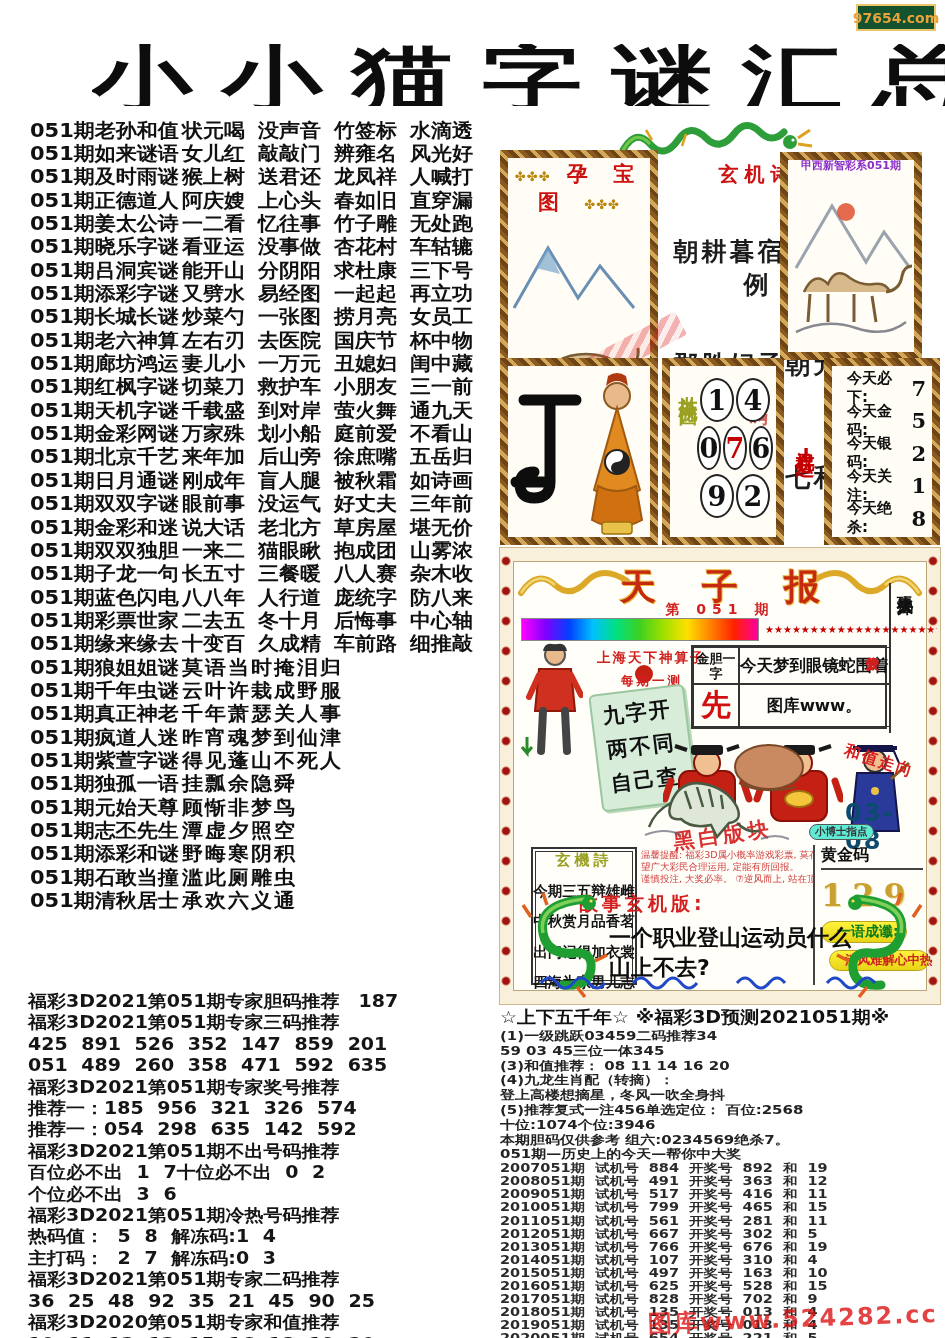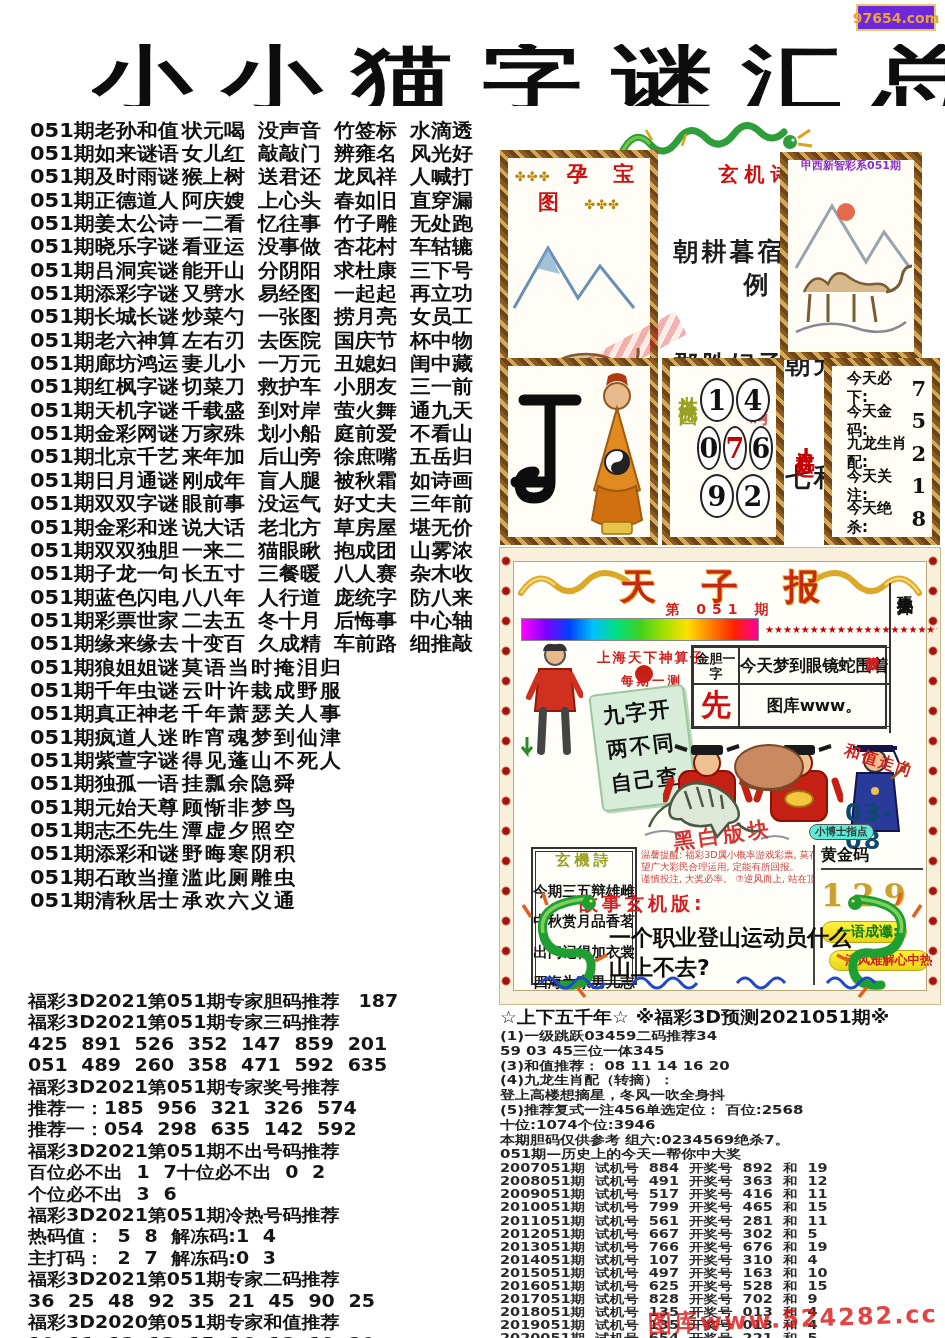--- a/index.html
+++ b/index.html
@@ -2,21 +2,21 @@
 <html><head>
 <meta charset="utf-8">
 <style>
   html,body{margin:0;padding:0;background:#e8e8e8;}
   #page{position:relative;width:945px;height:1338px;background:#ffffff;overflow:hidden;
         font-family:"DejaVu Sans",sans-serif;color:#111;}
   [data-name]{box-sizing:border-box;}
 
   
   .site-badge{position:absolute;left:856px;top:4px;width:80px;height:27px;border:2px solid #ecc66a;
-      color:#e8a23c;font-size:14px;font-weight:bold;display:flex;align-items:center;justify-content:center;background:#6d28d9;}
+      color:#e8a23c;font-size:14px;font-weight:bold;display:flex;align-items:center;justify-content:center;background:#14532d;}
   .main-title{position:absolute;left:92px;top:44px;width:853px;height:86px;overflow:hidden;white-space:nowrap;
       font-size:100px;line-height:96px;font-weight:bold;letter-spacing:30px;color:#0d0d0d;
       transform:scale(1,.72);transform-origin:top left;}
 
   
   .riddle-table{position:absolute;left:30px;top:119px;width:460px;}
   .riddle-row{display:flex;height:23.35px;align-items:center;white-space:nowrap;}
   .riddle-label{width:152px;font-size:21px;font-weight:bold;letter-spacing:0px;transform:scale(1,.92);transform-origin:left center;}
   .riddle-clue{width:76px;font-size:21px;font-weight:bold;transform:scale(1,.92);transform-origin:left center;}
   .riddle-clue.wide{width:auto;letter-spacing:2px;}
@@ -462,21 +462,21 @@
     <div id="today-rows" data-name="today-list">
         <div class="today-row" data-name="today-row">
           <span class="today-label" data-name="today-label">今天必下:</span>
           <span class="today-value" data-name="today-value">7</span>
         </div>
         <div class="today-row" data-name="today-row">
           <span class="today-label" data-name="today-label">今天金码:</span>
           <span class="today-value" data-name="today-value">5</span>
         </div>
         <div class="today-row" data-name="today-row">
-          <span class="today-label" data-name="today-label">九龙生肖配:</span>
+          <span class="today-label" data-name="today-label">今天银码:</span>
           <span class="today-value" data-name="today-value">2</span>
         </div>
         <div class="today-row" data-name="today-row">
           <span class="today-label" data-name="today-label">今天关注:</span>
           <span class="today-value" data-name="today-value">1</span>
         </div>
         <div class="today-row" data-name="today-row">
           <span class="today-label" data-name="today-label">今天绝杀:</span>
           <span class="today-value" data-name="today-value">8</span>
         </div>

